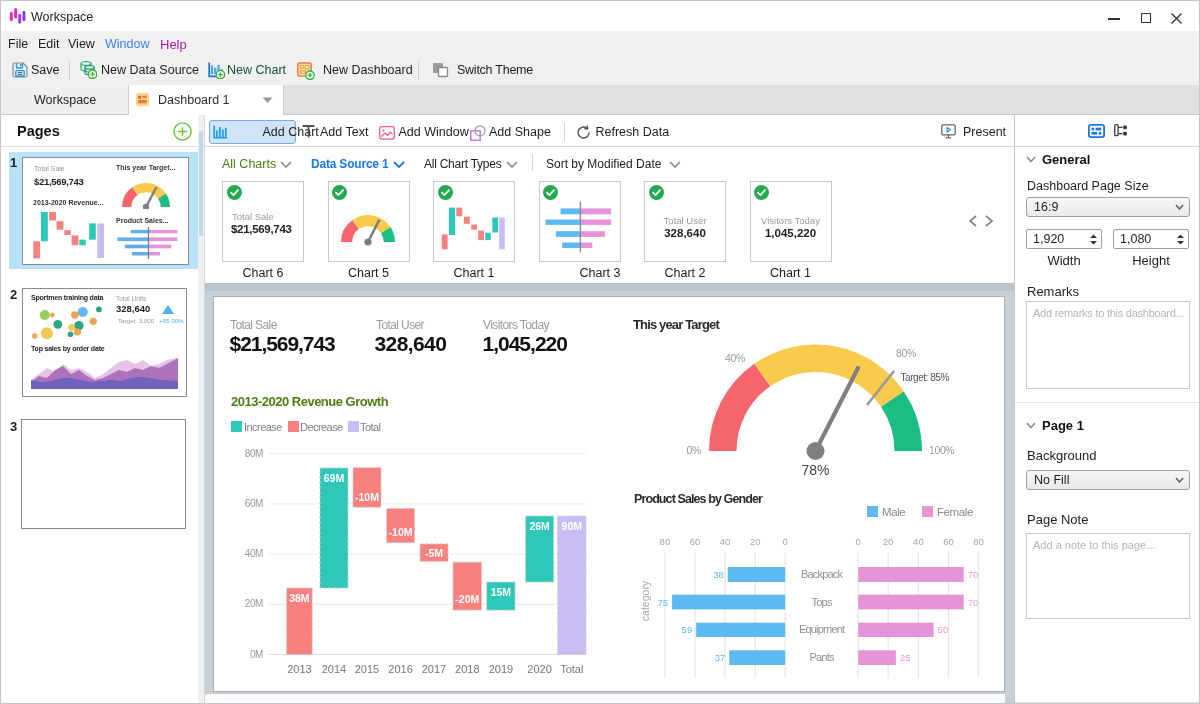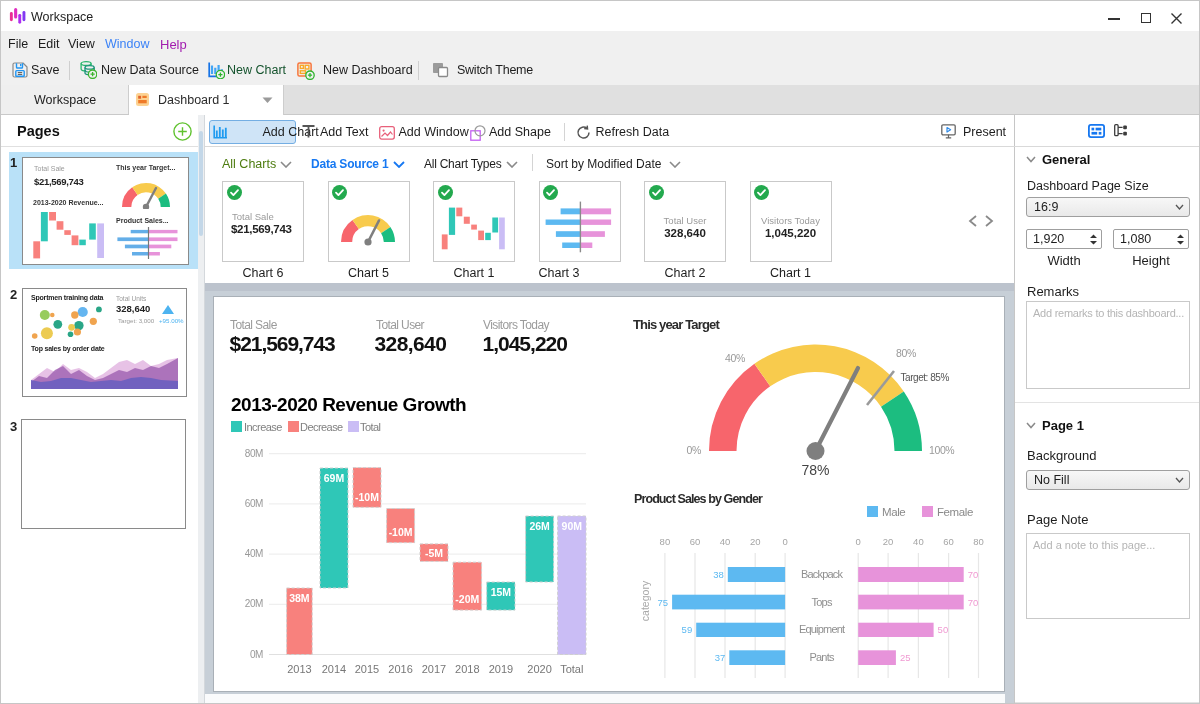--- a/index.html
+++ b/index.html
@@ -308,42 +308,42 @@
   </svg>
 
   <div class="t" style="left:643px;top:214px;width:82px;text-align:center;font-size:9.5px;color:#9a9a9a;">Total User</div>
   <div class="t" style="left:643px;top:226px;width:82px;text-align:center;font-size:11.5px;font-weight:bold;color:#222;">328,640</div>
 
   <div class="t" style="left:748.5px;top:214px;width:82px;text-align:center;font-size:9.5px;color:#9a9a9a;">Visitors Today</div>
   <div class="t" style="left:748.5px;top:226px;width:82px;text-align:center;font-size:11.5px;font-weight:bold;color:#222;">1,045,220</div>
   <div class="t" style="left:221px;top:265px;width:82px;text-align:center;font-size:12.5px;color:#1d1d1d;">Chart 6</div>
   <div class="t" style="left:326.5px;top:265px;width:82px;text-align:center;font-size:12.5px;color:#1d1d1d;">Chart 5</div>
   <div class="t" style="left:432px;top:265px;width:82px;text-align:center;font-size:12.5px;color:#1d1d1d;">Chart 1</div>
-  <div class="t" style="left:537.5px;top:265px;width:82px;text-align:left;font-size:12.5px;color:#1d1d1d;">Chart 3</div>
+  <div class="t" style="left:537.5px;top:265px;width:82px;text-align:right;font-size:12.5px;color:#1d1d1d;">Chart 3</div>
   <div class="t" style="left:643px;top:265px;width:82px;text-align:center;font-size:12.5px;color:#1d1d1d;">Chart 2</div>
   <div class="t" style="left:748.5px;top:265px;width:82px;text-align:center;font-size:12.5px;color:#1d1d1d;">Chart 1</div>
 
   <svg class="abs" style="left:967px;top:214px;" width="26" height="12" viewBox="0 0 26 12">
     <path d="M8 1 L2 6 L8 11" fill="none" stroke="#8a8a8a" stroke-width="1.8"></path>
     <path d="M18 1 L24 6 L18 11" fill="none" stroke="#8a8a8a" stroke-width="1.8"></path>
   </svg>
 
   <div class="abs" style="left:203.5px;top:282px;width:809.5px;height:8px;background:#bcc3cd;"></div>
   <div class="abs" style="left:203.5px;top:290px;width:809.5px;height:414px;background:#c7cfd7;"></div>
   <div class="abs" style="left:203.5px;top:693px;width:800.5px;height:11px;background:#fafbfc;"></div>
   <div class="abs" style="left:212px;top:295px;width:792px;height:396px;background:#fff;border:1px solid #a9b0b7;"></div>
 
   <div class="t" style="left:229px;top:317px;font-size:12px;letter-spacing:-0.6px;color:#9b9b9b;">Total Sale</div>
   <div class="t" style="left:228.5px;top:331px;font-size:21px;font-weight:bold;color:#111;letter-spacing:-1.05px;">$21,569,743</div>
   <div class="t" style="left:375px;top:317px;font-size:12px;letter-spacing:-0.6px;color:#9b9b9b;">Total User</div>
   <div class="t" style="left:373.5px;top:331px;font-size:21px;font-weight:bold;color:#111;letter-spacing:-0.6px;">328,640</div>
   <div class="t" style="left:482px;top:317px;font-size:12px;letter-spacing:-0.6px;color:#9b9b9b;">Visitors Today</div>
   <div class="t" style="left:481.5px;top:331px;font-size:21px;font-weight:bold;color:#111;letter-spacing:-1.0px;">1,045,220</div>
 
-  <div class="t" style="left:230px;top:393px;font-size:19px;font-weight:bold;letter-spacing:-0.5px;color:#000000;">2013-2020 Revenue Growth</div>
+  <div class="t" style="left:230px;top:393px;font-size:13px;font-weight:bold;letter-spacing:-0.5px;color:#4d7c0f;">2013-2020 Revenue Growth</div>
 
   <div class="abs" style="left:230px;top:420px;width:11px;height:11px;background:#2fc7b7;"></div>
   <div class="t" style="left:243px;top:420px;font-size:11px;letter-spacing:-0.55px;color:#808080;">Increase</div>
   <div class="abs" style="left:287px;top:420px;width:11px;height:11px;background:#f8817d;"></div>
   <div class="t" style="left:299px;top:420px;font-size:11px;letter-spacing:-0.55px;color:#808080;">Decrease</div>
   <div class="abs" style="left:347px;top:420px;width:11px;height:11px;background:#cabdf5;"></div>
   <div class="t" style="left:359px;top:420px;font-size:11px;letter-spacing:-0.55px;color:#808080;">Total</div>
 
   <svg id="waterfall" class="abs" style="left:212px;top:440px;" width="400" height="240" viewBox="0 0 400 240">
     <g stroke="#ebebeb">

